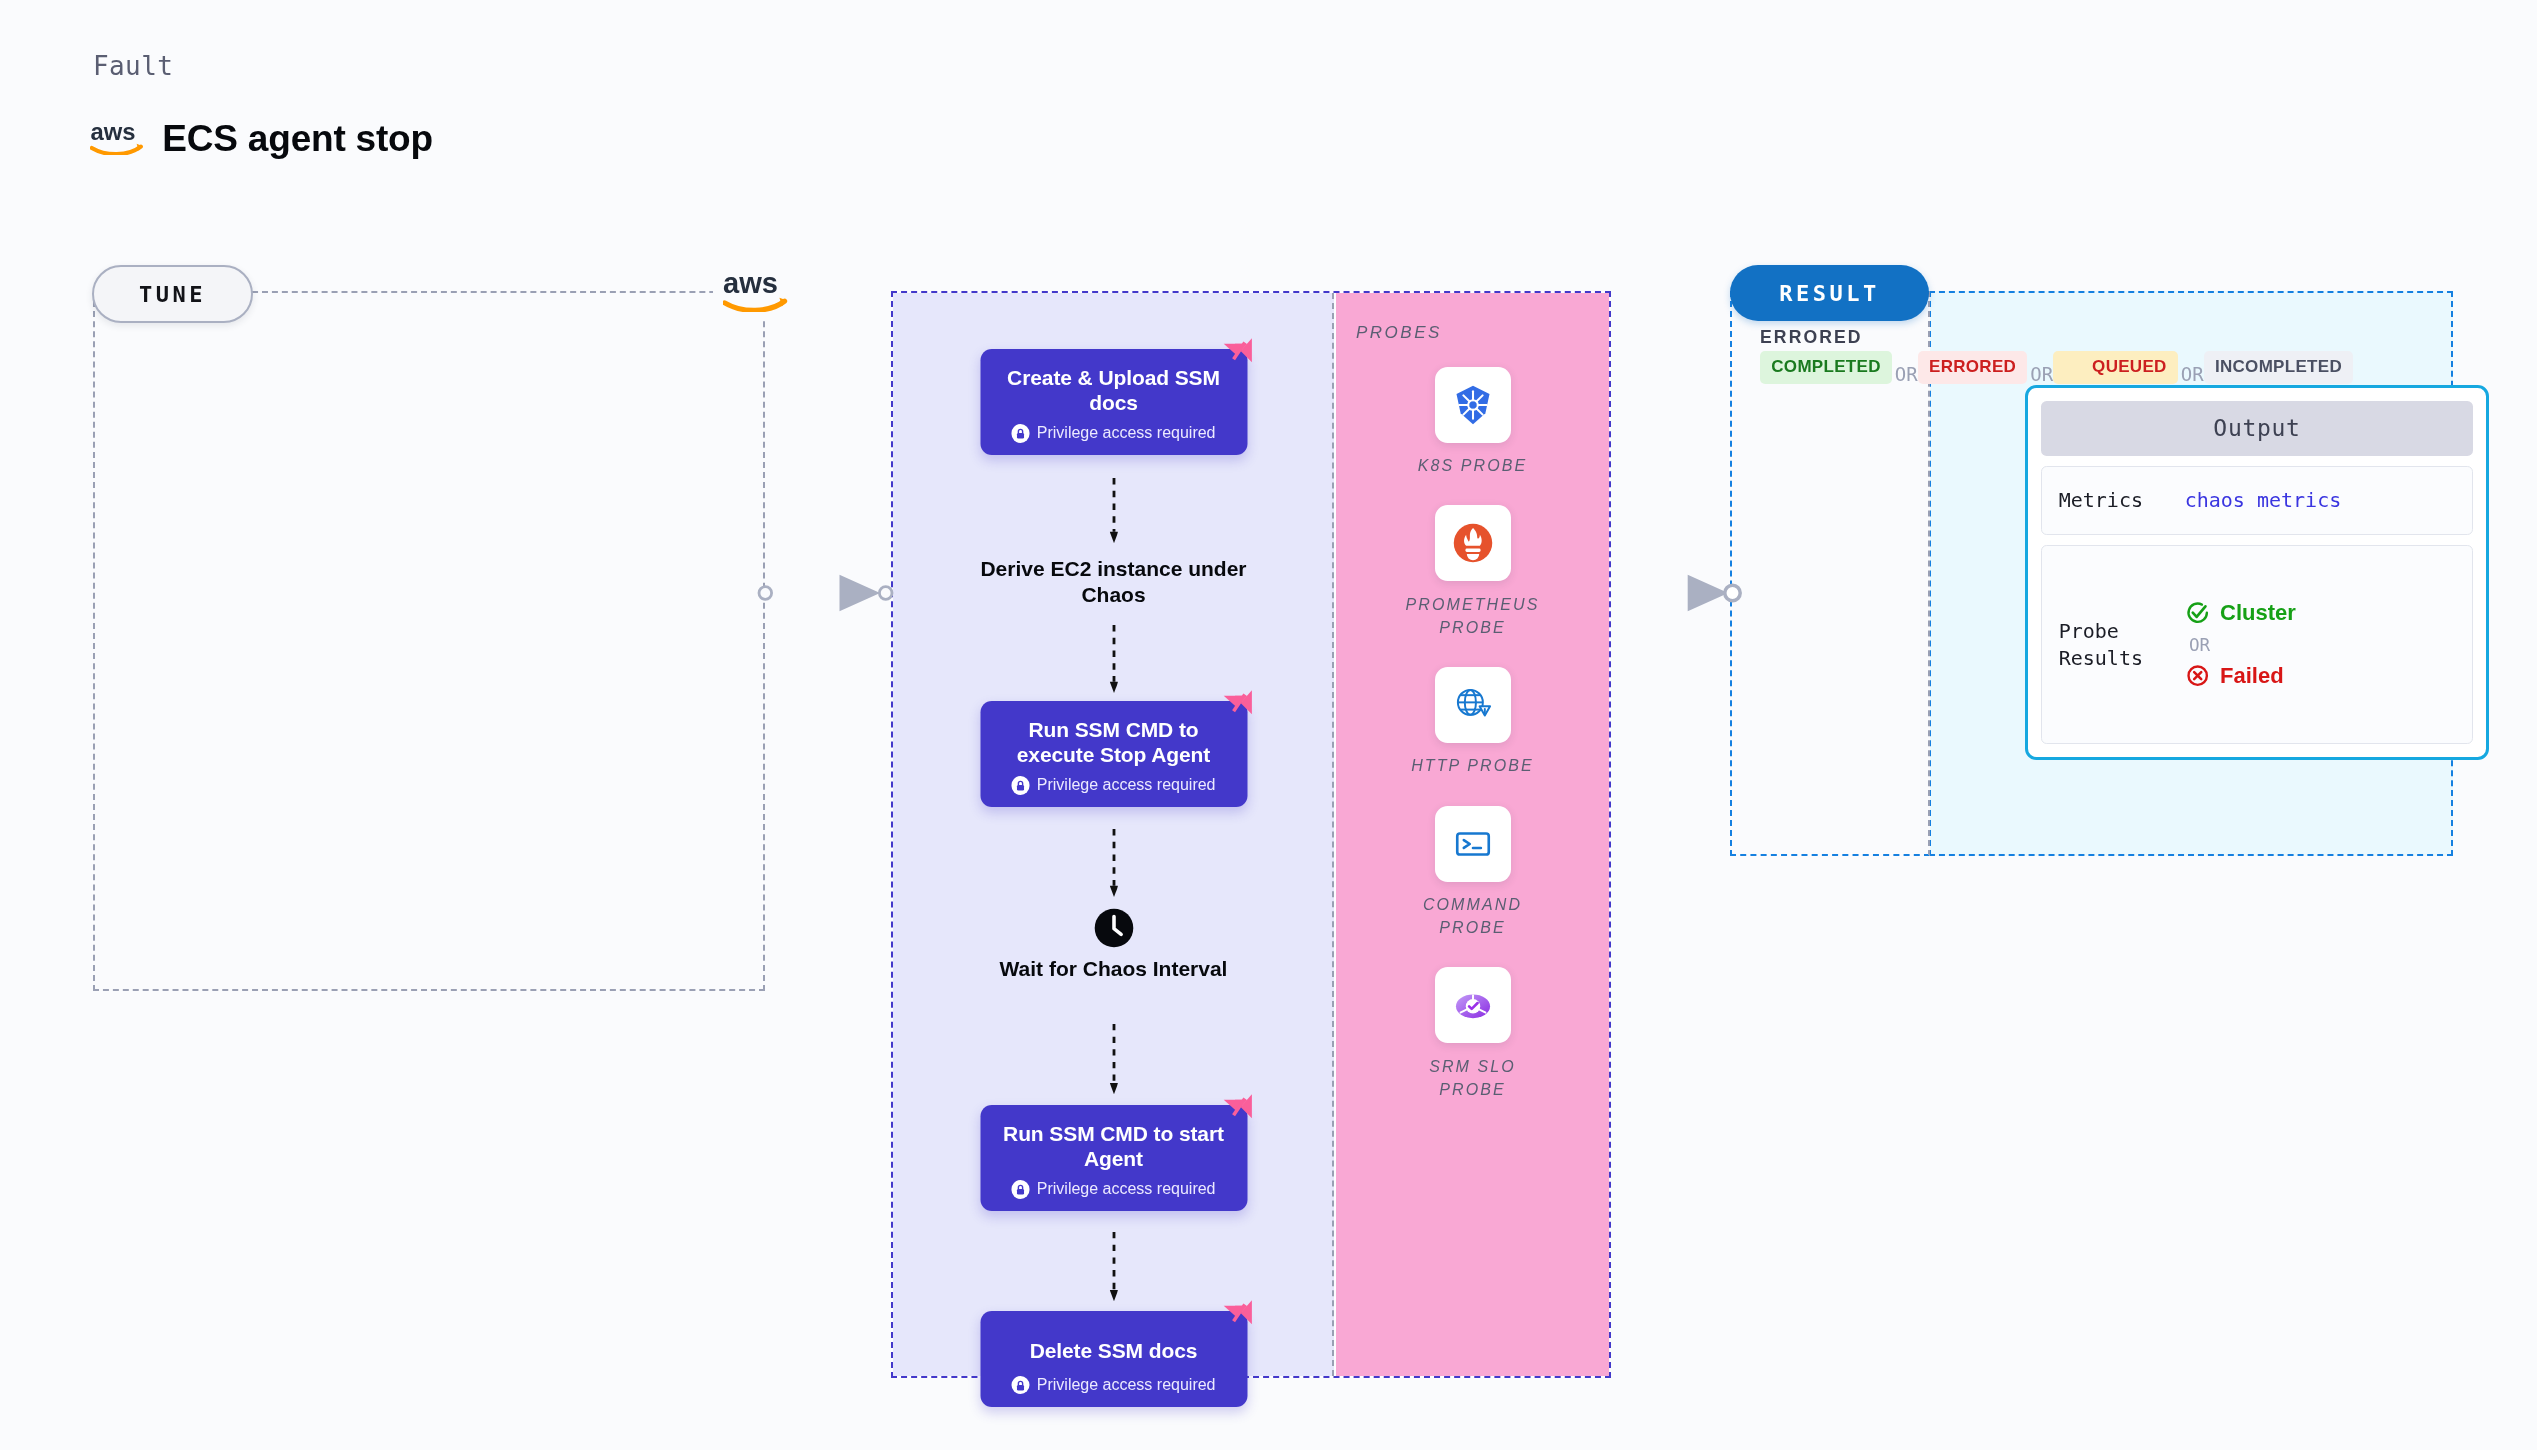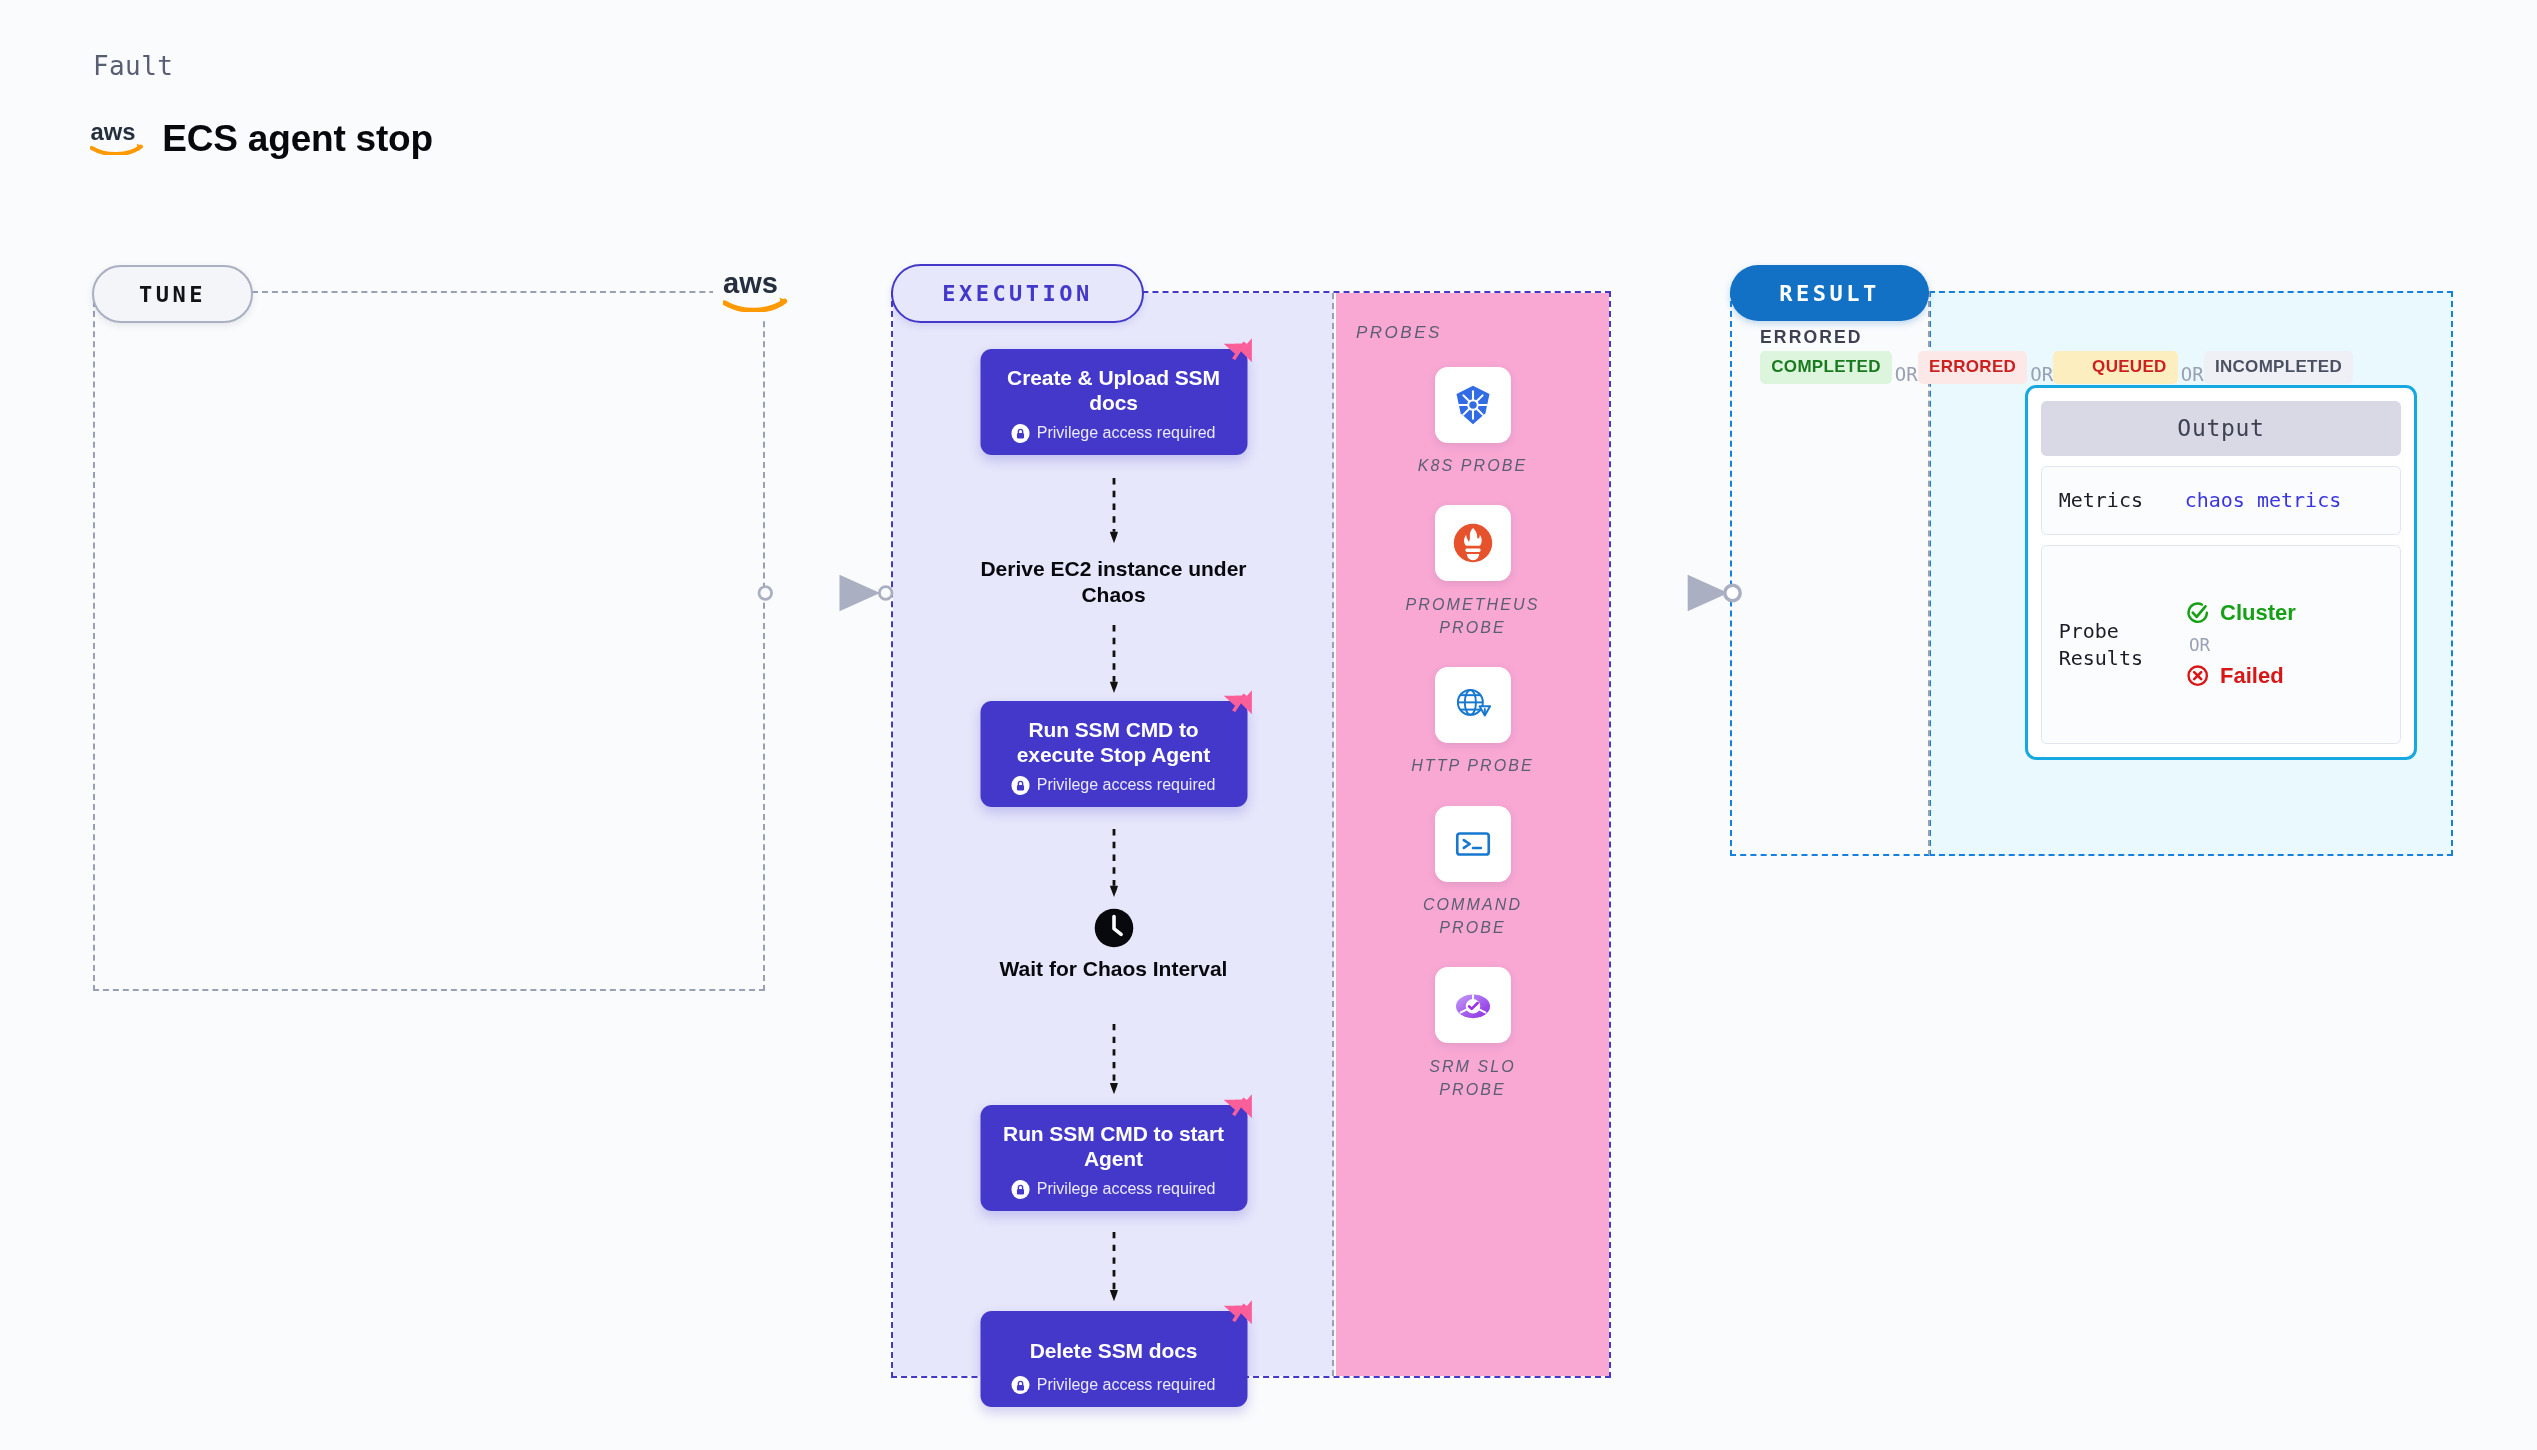--- a/index.html
+++ b/index.html
@@ -212,21 +212,21 @@
 
   .result-out {
     position: absolute; left: 1929px; top: 291px;
     width: 524px; height: 565px;
     border: 2.8px dashed #1580e0;
     background: #eaf9fe;
     z-index: 1;
   }
   .output-card {
     position: absolute; left: 2025px; top: 385px;
-    width: 392px; height: 375px;
+    width: 464px; height: 375px;
     border: 3.5px solid #16a8e0; border-radius: 11.3px;
     background: #ffffff;
     padding: 12.7px;
     display: flex; flex-direction: column; gap: 10px;
     z-index: 3;
   }
   .out-head {
     height: 55px; border-radius: 5.6px; background: #d8d9e4;
     display: flex; align-items: center; justify-content: center;
     font-family: "DejaVu Sans Mono", monospace;
@@ -318,21 +318,20 @@
       </div>
     </div>
   </div>
 
   <svg class="stage-arrow" style="left:755px; top:565px;" width="141" height="56" viewBox="0 0 200 80">
     <path d="M14 40 L120 40 L120 14 L178 40 L120 66 L120 40 Z" fill="#aab0c2"></path>
     <circle cx="14" cy="40" r="9" fill="#fafbfd" stroke="#aab0c2" stroke-width="4"></circle>
     <circle cx="186" cy="40" r="9" fill="#fafbfd" stroke="#aab0c2" stroke-width="4"></circle>
   </svg>
 
-  <div class="stage-badge badge-exec">EXECUTION</div>
 
   <div class="exec-outer">
     <div class="exec-inner">
       <div class="flow">
 
         <div class="node" style="top:56px;">
           <svg class="chaos-flag" viewBox="0 0 54 54">
             <path d="M6 14 L40 14 L24 30 Z" fill="#fa5f9a"></path>
             <path d="M46 6 L46 40 L30 24 Z" fill="#fa5f9a"></path>
             <path d="M20 36 L36 12" stroke="#fa5f9a" stroke-width="5" fill="none"></path>

